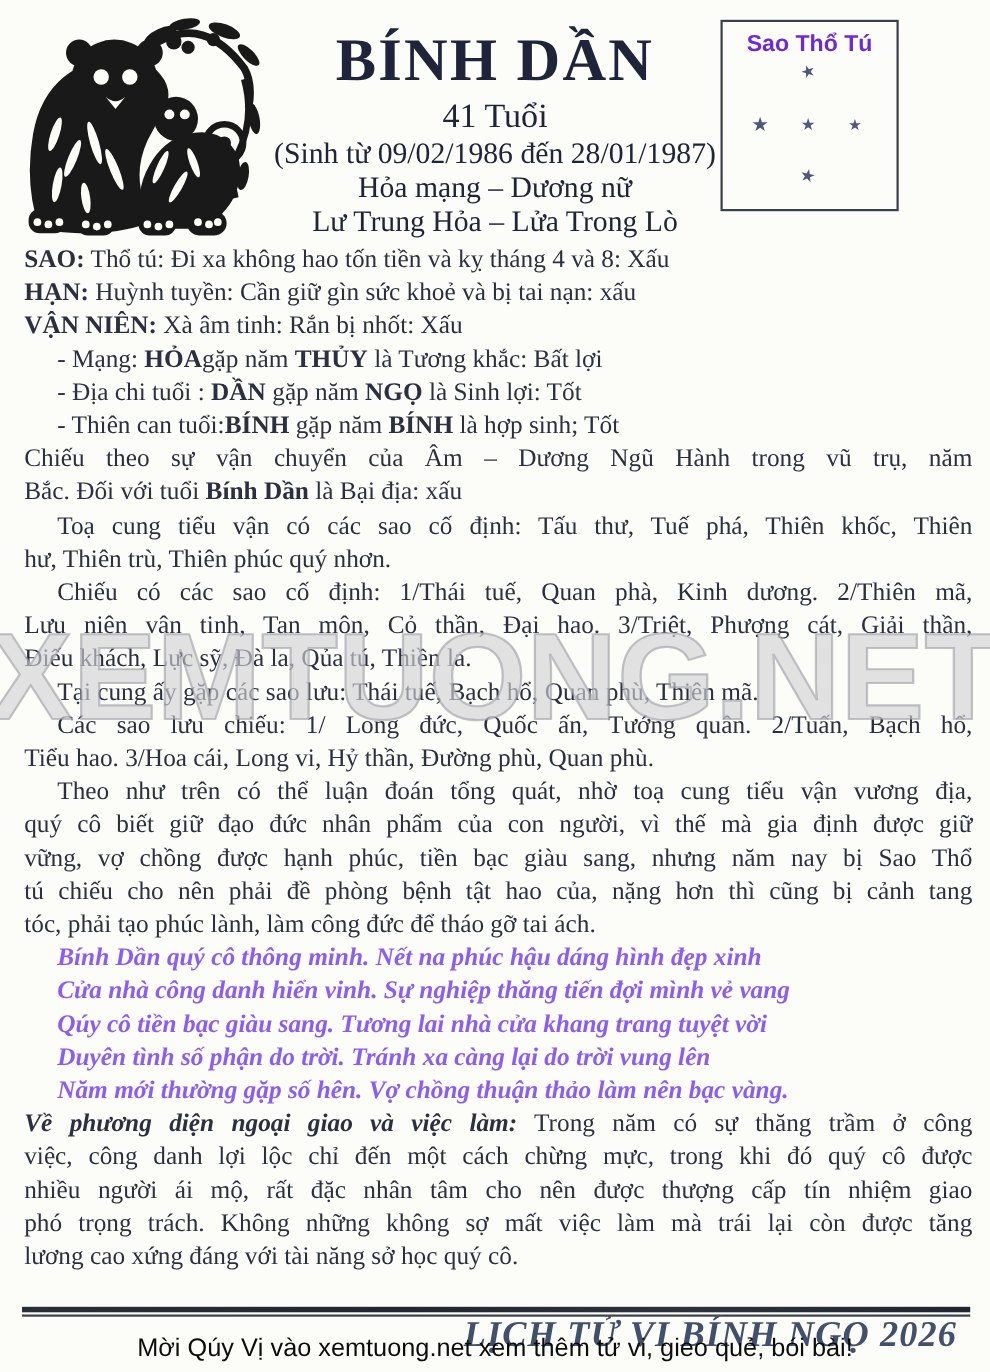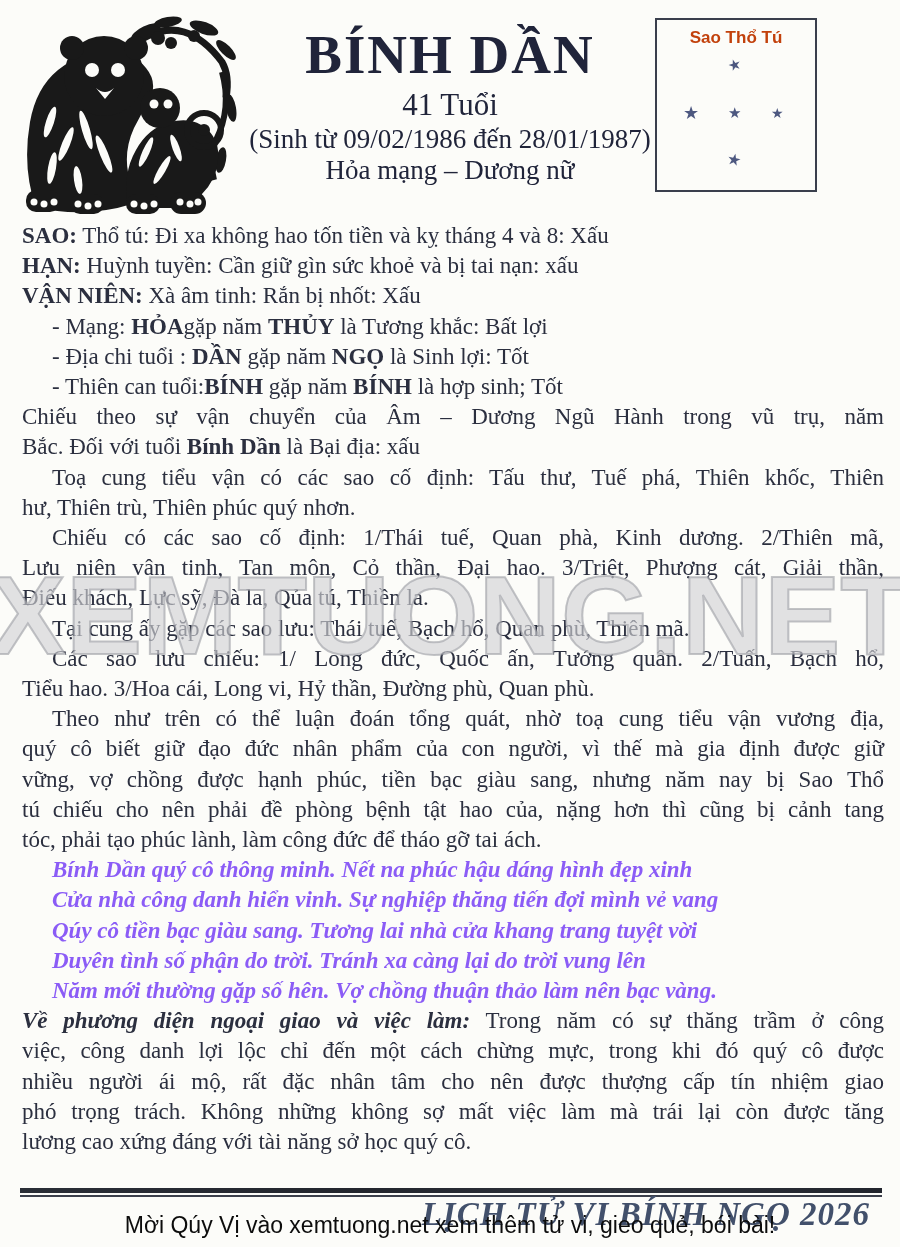--- a/index.html
+++ b/index.html
@@ -3,21 +3,21 @@
 <meta charset="utf-8">
 <style>
   html,body{margin:0;padding:0;}
   .page{position:relative;width:900px;height:1247px;background:#fcfcf9;overflow:hidden;
         font-family:"Liberation Serif",serif;color:#2b2f3f;}
   
   .tiger{position:absolute;left:8px;top:12px;width:230px;height:205px;}
   .starbox{position:absolute;left:655px;top:18px;width:158px;height:170px;
            border:2px solid #3a3f4d;background:#fcfcf9;}
   .starbox .sb-title{font-family:"Liberation Sans",sans-serif;font-weight:bold;
-           font-size:17px;color:#c2410c;text-align:center;margin-top:8px;}
+           font-size:21px;color:#6d28d9;text-align:center;margin-top:8px;}
   .star{position:absolute;color:#4d5880;}
   .st-top{left:71px;top:36px;font-size:15px;transform:rotate(-18deg);}
   .st-ml{left:26px;top:82px;font-size:18px;}
   .st-mc{left:71px;top:84px;font-size:15px;}
   .st-mr{left:114px;top:85px;font-size:14px;}
   .st-bot{left:70px;top:130px;font-size:16px;transform:rotate(12deg);}
   .header{position:absolute;left:225px;right:225px;top:24px;text-align:center;color:#20243a;}
   .h-title{font-size:55px;font-weight:bold;letter-spacing:2px;line-height:62px;}
   .h-age{font-size:31px;line-height:38px;}
   .h-line{font-size:27px;line-height:31px;}
@@ -113,20 +113,21 @@
     <span class="star st-mc">★</span>
     <span class="star st-mr">★</span>
     <span class="star st-bot">★</span>
   </div>
 
   <div class="header">
     <div class="h-title">BÍNH DẦN</div>
     <div class="h-age">41 Tuổi</div>
     <div class="h-line">(Sinh từ 09/02/1986 đến 28/01/1987)</div>
     <div class="h-line">Hỏa mạng – Dương nữ</div>
+    <div class="h-line">Lư Trung Hỏa – Lửa Trong Lò</div>
   </div>
 
   <div class="body-text" id="body-lines">
       <div class="line"><span class="b">SAO:</span><span> Thổ tú: Đi xa không hao tốn tiền và kỵ tháng 4 và 8: Xấu</span></div>
       <div class="line"><span class="b">HẠN:</span><span> Huỳnh tuyền: Cần giữ gìn sức khoẻ và bị tai nạn: xấu</span></div>
       <div class="line"><span class="b">VẬN NIÊN:</span><span> Xà âm tinh: Rắn bị nhốt: Xấu</span></div>
       <div class="line ind"><span>- Mạng: </span><span class="b">HỎA</span><span>gặp năm </span><span class="b">THỦY</span><span> là Tương khắc: Bất lợi</span></div>
       <div class="line ind"><span>- Địa chi tuổi : </span><span class="b">DẦN</span><span> gặp năm </span><span class="b">NGỌ</span><span>  là Sinh lợi: Tốt</span></div>
       <div class="line ind"><span>- Thiên can tuổi:</span><span class="b">BÍNH</span><span> gặp năm </span><span class="b">BÍNH</span><span>  là hợp sinh; Tốt</span></div>
       <div class="line just"><span>Chiếu theo sự vận chuyển của Âm – Dương Ngũ Hành trong vũ trụ, năm</span></div>

